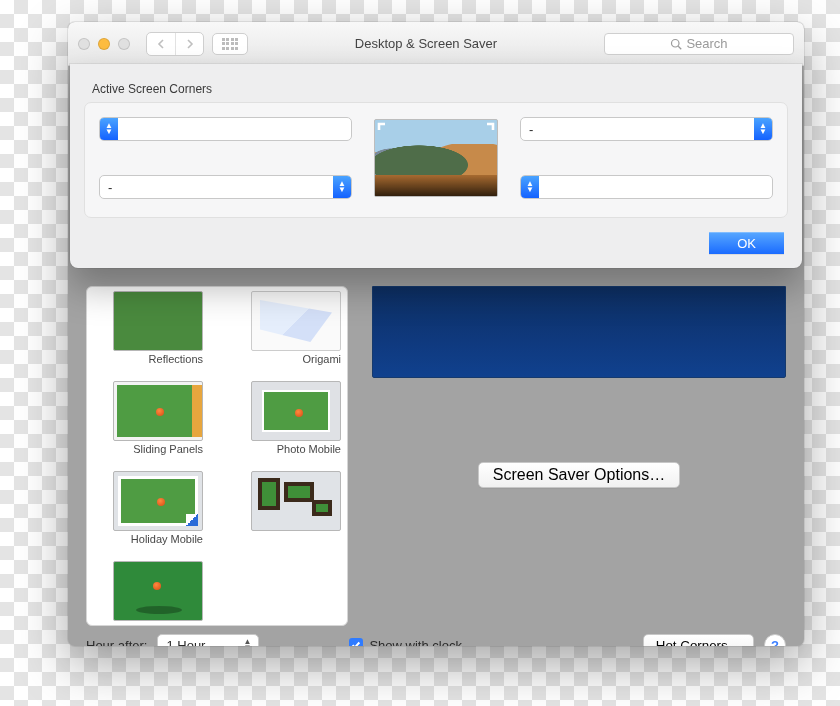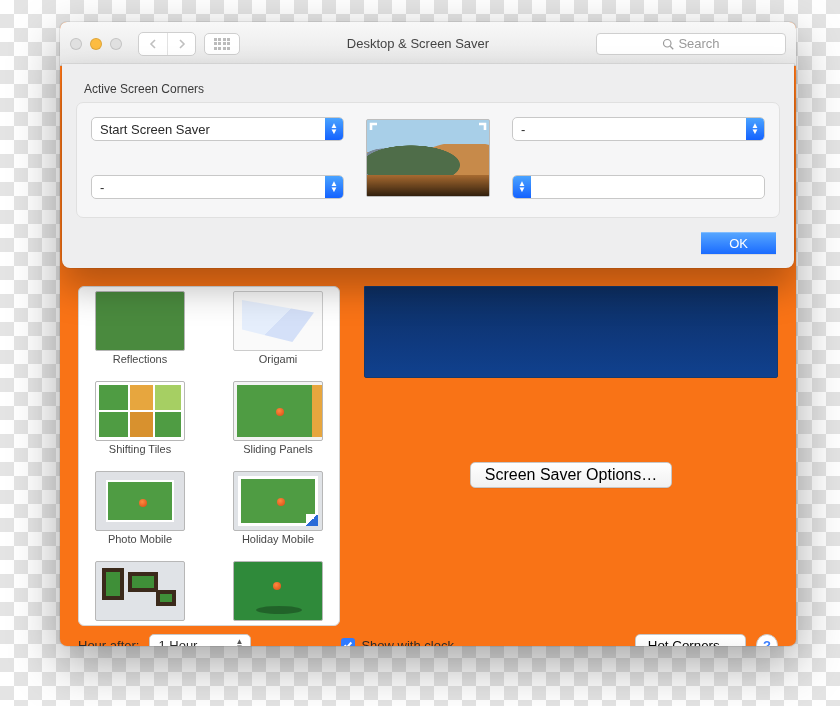--- a/index.html
+++ b/index.html
@@ -12,23 +12,23 @@
       linear-gradient(-45deg, transparent 75%, #e4e4e4 75%);
     background-size: 28px 28px;
     background-position: 0 0, 0 14px, 14px -14px, -14px 0;
     background-color: #fff;
     position: relative;
   }
 
   
   .window {
     position: absolute;
-    left: 60px; top: 22px;
+    left: 68px; top: 22px;
     width: 736px; height: 624px;
-    background: #f97316;
+    background: #a3a3a3;
     border-radius: 7px;
     box-shadow: 0 18px 50px rgba(0,0,0,.35), 0 0 0 1px rgba(0,0,0,.08);
     overflow: hidden;
   }
   .titlebar {
     height: 44px;
     background: linear-gradient(#f8f8f8,#e7e7e7);
     border-bottom: 1px solid #cfcfcf;
     display: flex;
     align-items: center;
@@ -58,21 +58,21 @@
   .bgcontent {
     position:absolute; inset:0; padding: 10px 18px 14px 18px;
     display:flex; flex-direction:column;
   }
   .bglists { display:flex; gap:24px; height:340px; margin-top:210px;}
   .bglist {
     width:262px; border:1px solid #d6d6d6; border-radius:6px; background:#fff;
     padding:4px 6px 0 6px; overflow:hidden;
   }
   .ssgrid { display:grid; grid-template-columns: repeat(2, 1fr); gap:14px 28px;}
-  .ssitem { display:flex; flex-direction:column; align-items:center;}
+  .ssitem { display:flex; flex-direction:column; align-items:flex-end;}
   .thumb { width:90px; height:60px; border:1px solid #b7b7b7; border-radius:2px; position:relative; overflow:hidden; background:#5aa84e;}
   .ssitem .cap { font-size:11px; color:#474747; margin-top:2px; height:14px;}
   .preview {
     flex:1; display:flex; flex-direction:column; align-items:center;
   }
   .previewimg { width:100%; height:92px; background:linear-gradient(#0d2f63,#0f397e 60%,#10418e); border:1px solid #163a6d; border-bottom-left-radius:2px; border-bottom-right-radius:2px;}
   .optbtn {
     margin-top:84px;
     padding:3px 14px;
     background:linear-gradient(#fff,#f1f1f1);
@@ -243,33 +243,20 @@
           <div class="ssgrid">
             <div class="ssitem">
               <div class="thumb reflections"></div>
               <div class="cap">Reflections</div>
             </div>
             <div class="ssitem">
               <div class="thumb origami"></div>
               <div class="cap">Origami</div>
             </div>
             <div class="ssitem">
-              <div class="thumb shifting">
-                  <div class="mosaic">
-                    <div></div>
-                    <div></div>
-                    <div></div>
-                    <div></div>
-                    <div></div>
-                    <div></div>
-                  </div>
-                </div>
-              <div class="cap">Shifting Tiles</div>
-            </div>
-            <div class="ssitem">
               <div class="thumb slidep">
                   <div class="lady"></div>
                 </div>
               <div class="cap">Sliding Panels</div>
             </div>
             <div class="ssitem">
               <div class="thumb pmobile">
                   <div class="inner">
                     <div class="lady"></div>
                   </div>
@@ -331,21 +318,20 @@
         <div class="helpbtn">
             <span>?</span>
           </div>
       </div>
     </div>
 
     <div class="sheet">
       <div class="sheetlabel">Active Screen Corners</div>
       <div class="cornersarea">
         <div class="combo">
-          <div class="txt">Start Screen Saver</div>
           <div class="arrows">
               <span>▲</span>
               <span>▼</span>
             </div>
         </div>
         <div class="desktopthumb">
           <span class="cornermark cm-tl"><svg viewBox="0 0 14 14">
                 <path d="M2 8V2h6"></path>
               </svg></span>
           <span class="cornermark cm-tr"><svg viewBox="0 0 14 14">

